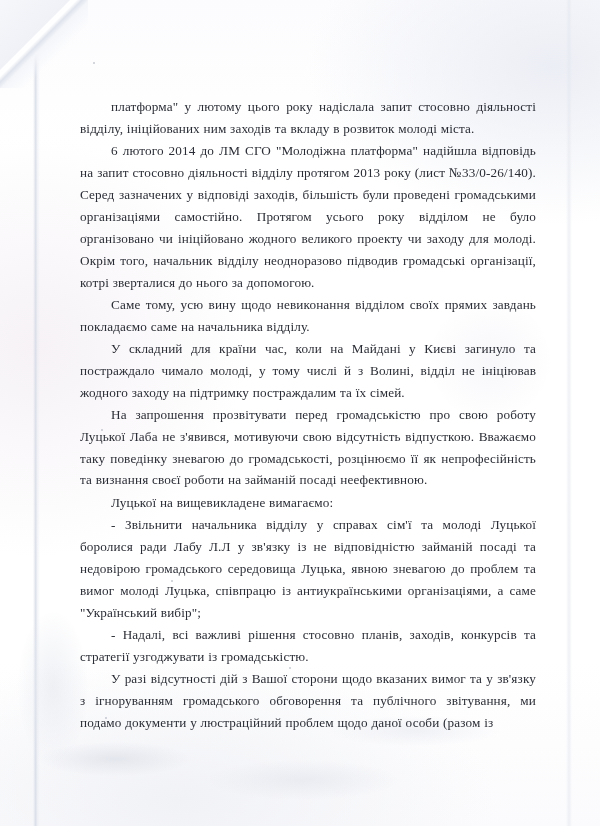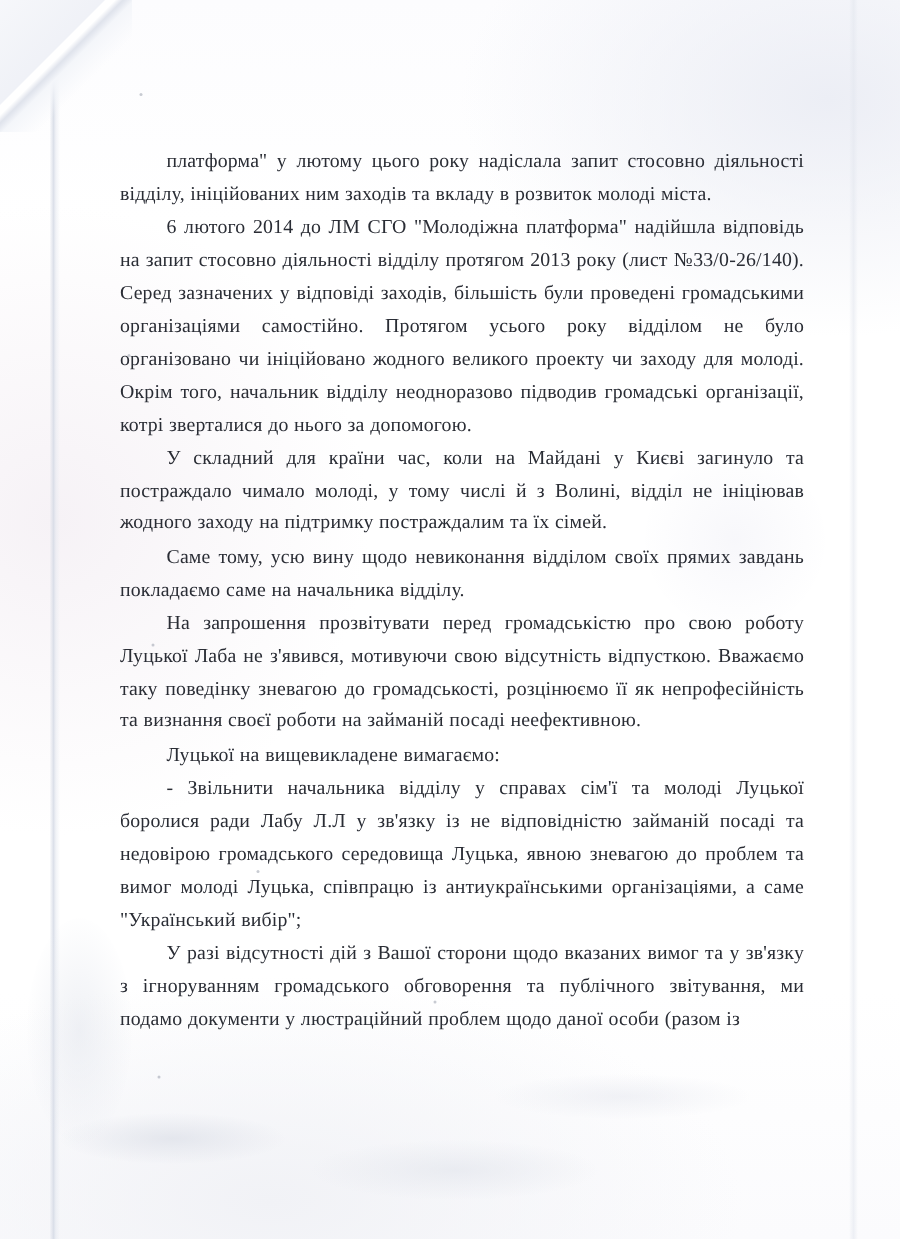--- a/index.html
+++ b/index.html
@@ -140,21 +140,22 @@
   <div class="speck" style="left:93px;  top:62px;  width:2px; height:2px;"></div>
   <div class="speck" style="left:85px;  top:236px; width:2px; height:2px;"></div>
   <div class="speck" style="left:101px; top:429px; width:2px; height:2px;"></div>
   <div class="speck" style="left:171px; top:580px; width:2px; height:2px;"></div>
   <div class="speck" style="left:105px; top:717px; width:2px; height:2px;"></div>
   <div class="speck" style="left:289px; top:667px; width:2px; height:2px;"></div>
 
   <div class="doc-body">
     <p class="para">платформа" у лютому цього року надіслала запит стосовно діяльності відділу, ініційованих ним заходів та вкладу в розвиток молоді міста.</p>
     <p class="para">6 лютого 2014 до ЛМ СГО "Молодіжна платформа" надійшла відповідь на запит стосовно діяльності відділу протягом 2013 року (лист №33/0-26/140). Серед зазначених у відповіді заходів, більшість були проведені громадськими організаціями самостійно. Протягом усього року відділом не було організовано чи ініційовано жодного великого проекту чи заходу для молоді. Окрім того, начальник відділу неодноразово підводив громадські організації, котрі зверталися до нього за допомогою.</p>
+    <p class="para">Саме тому, усю вину щодо невиконання відділом своїх прямих завдань покладаємо саме на начальника відділу.</p>
     <p class="para">У складний для країни час, коли на Майдані у Києві загинуло та постраждало чимало молоді, у тому числі й з Волині, відділ не ініціював жодного заходу на підтримку постраждалим та їх сімей.</p>
-    <p class="para">Саме тому, усю вину щодо невиконання відділом своїх прямих завдань покладаємо саме на начальника відділу.</p>
     <p class="para">На запрошення прозвітувати перед громадськістю про свою роботу Луцької Лаба не з'явився, мотивуючи свою відсутність відпусткою. Вважаємо таку поведінку зневагою до громадськості, розцінюємо її як непрофесійність та визнання своєї роботи на займаній посаді неефективною.</p>
     <p class="para spaced">Луцької на вищевикладене вимагаємо:</p>
     <p class="para bullet">- Звільнити начальника відділу у справах сім'ї та молоді Луцької боролися ради Лабу Л.Л у зв'язку із не відповідністю займаній посаді та недовірою громадського середовища Луцька, явною зневагою до проблем та вимог молоді Луцька, співпрацю із антиукраїнськими організаціями, а саме "Український вибір";</p>
+    <p class="para bullet">- Надалі, всі важливі рішення стосовно планів, заходів, конкурсів та стратегії узгоджувати із громадськістю.</p>
     <p class="para">У разі відсутності дій з Вашої сторони щодо вказаних вимог та у зв'язку з ігноруванням громадського обговорення та публічного звітування, ми подамо документи у люстраційний проблем щодо даної особи (разом із</p>
   </div>
 
 </div>
 
 </body></html>

